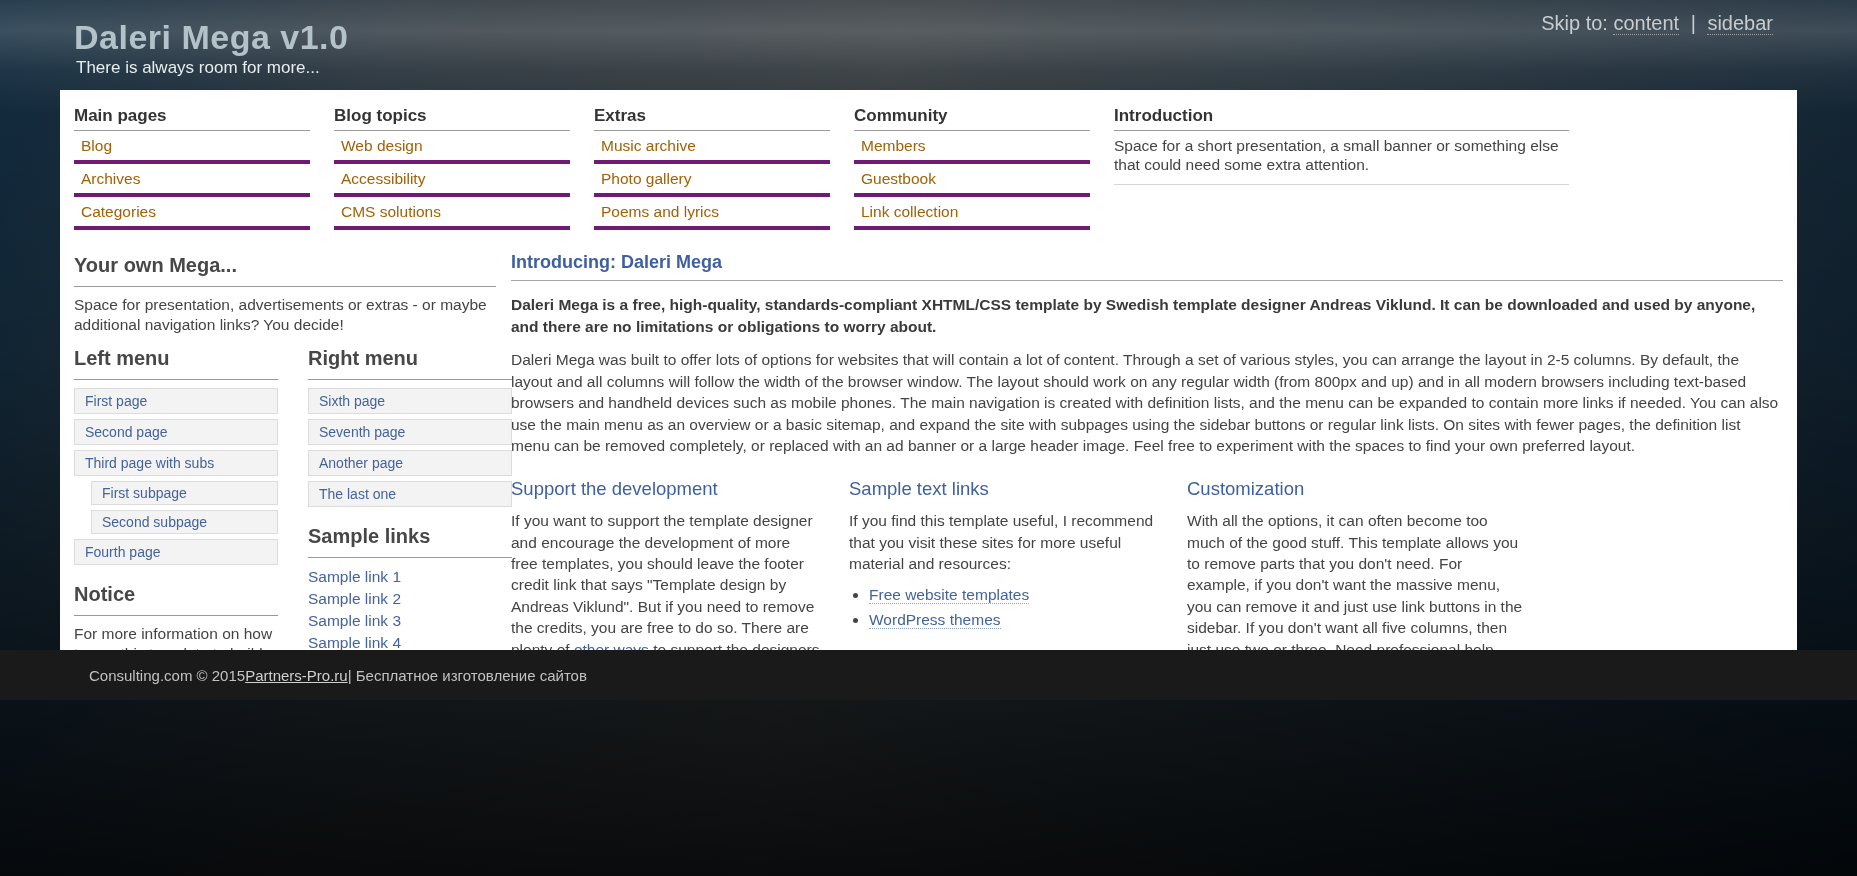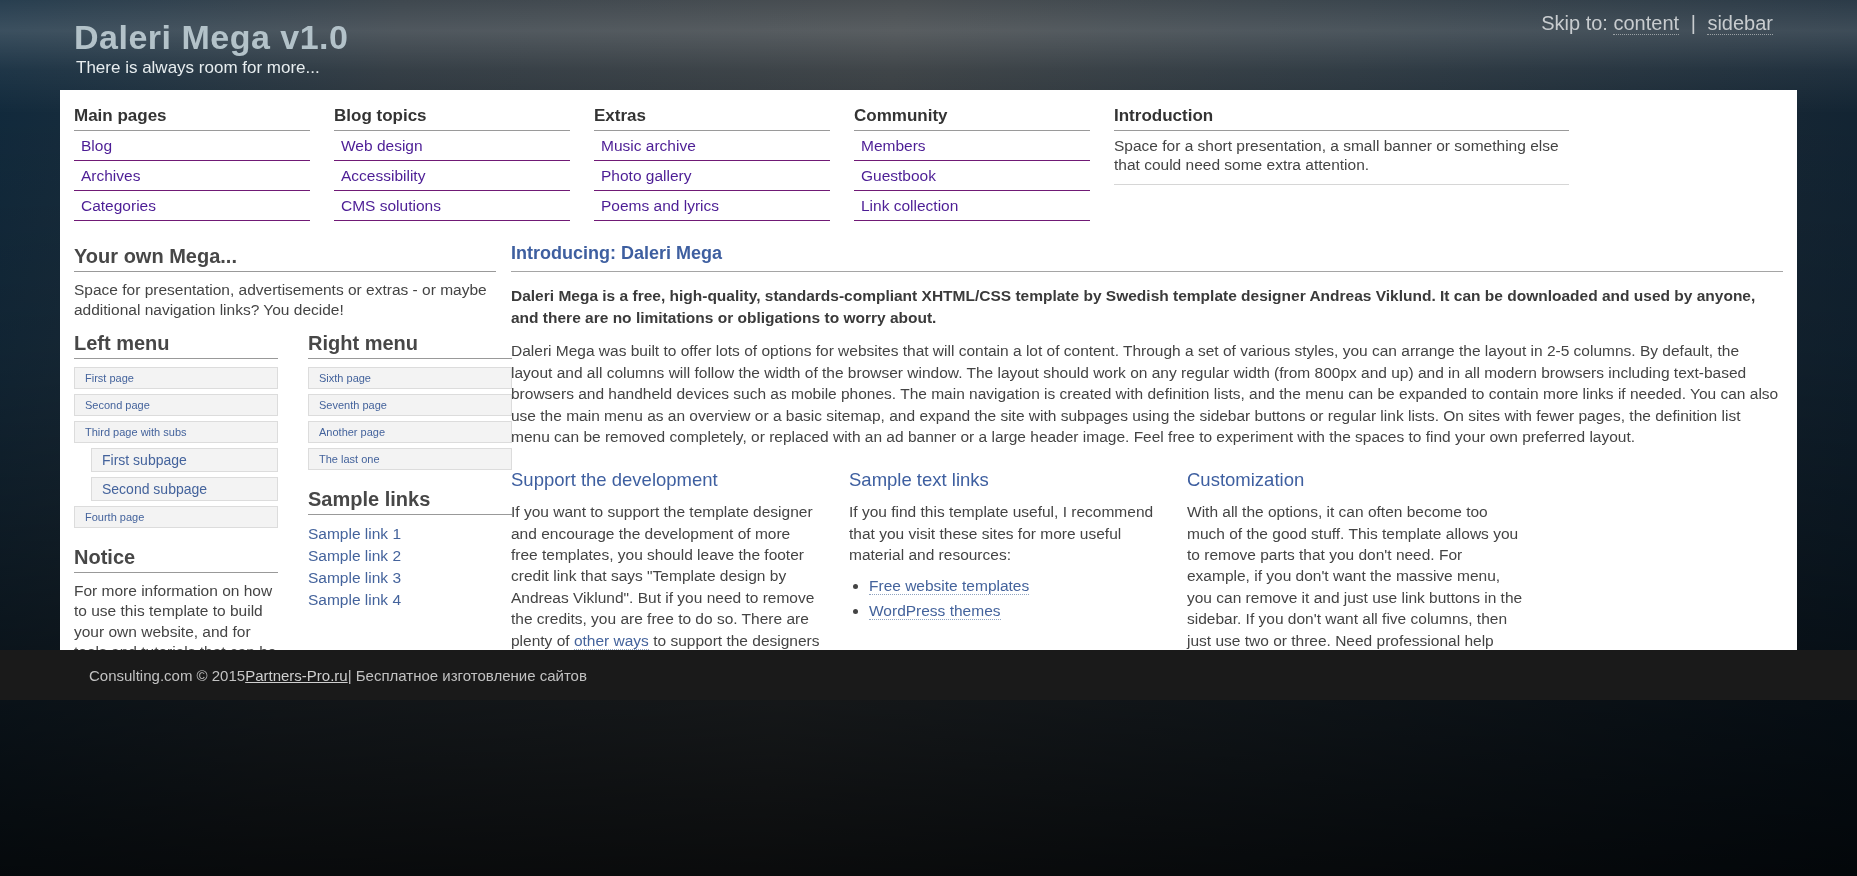--- a/index.html
+++ b/index.html
@@ -34,40 +34,40 @@
   }
   
   .topnav{display:flex;column-gap:24px;margin-bottom:16px;}
   .nav-col{width:236px;flex:0 0 auto;}
   .nav-col.wide{width:455px;}
   .nav-head{
     font-size:17px;font-weight:bold;color:#333;
     padding:2px 0 4px 0;border-bottom:1px solid #9a9a9a;
   }
   .nav-link{
-    display:block;padding:6px 2px 5px 7px;border-bottom:1px solid #701a75;
-    color:#4c1d95;font-size:15.5px;text-decoration:none;cursor:pointer;
+    display:block;padding:6px 2px 5px 7px;border-bottom:4px solid #701a75;
+    color:#a16207;font-size:15.5px;text-decoration:none;cursor:pointer;
   }
   .nav-text{
     margin:0;padding:5px 0 9px 0;border-bottom:1px solid #d6d6d6;
     font-size:15.5px;color:#444;line-height:1.25;
   }
   
   .middle{display:flex;}
   .sidebar{width:422px;flex:0 0 auto;margin-right:15px;}
   .s-head{
     font-size:20px;font-weight:bold;color:#474747;margin:8px 0 8px 0;
-    padding-bottom:3px;border-bottom:1px solid #999;
+    padding-bottom:9px;border-bottom:1px solid #999;
   }
   .s-text{font-size:15.5px;color:#444;line-height:1.3;margin:0 0 4px 0;}
   .menus{display:flex;column-gap:30px;}
   .mcolumn{width:204px;flex:0 0 auto;}
   .btn{
     display:block;background:#f3f3f3;border:1px solid #dcdcdc;
-    color:#44639c;font-size:11px;padding:4px 10px;margin-bottom:5px;
+    color:#44639c;font-size:14px;padding:4px 10px;margin-bottom:5px;
     text-decoration:none;cursor:pointer;
   }
   .btn.sub{margin-left:17px;font-size:14px;padding:3px 10px;}
   .plain-link{display:block;color:#44639c;font-size:15.5px;text-decoration:none;padding:2px 0;cursor:pointer;}
   .dotted{color:#44639c;text-decoration:none;border-bottom:1px dotted #8fa3c0;cursor:pointer;}
   
   .main{flex:1 1 auto;min-width:0;}
   .m-title{
     font-size:18px;font-weight:bold;color:#3e5fa0;margin:6px 0 0 0;
     padding-bottom:7px;border-bottom:1px solid #a5a5a5;

